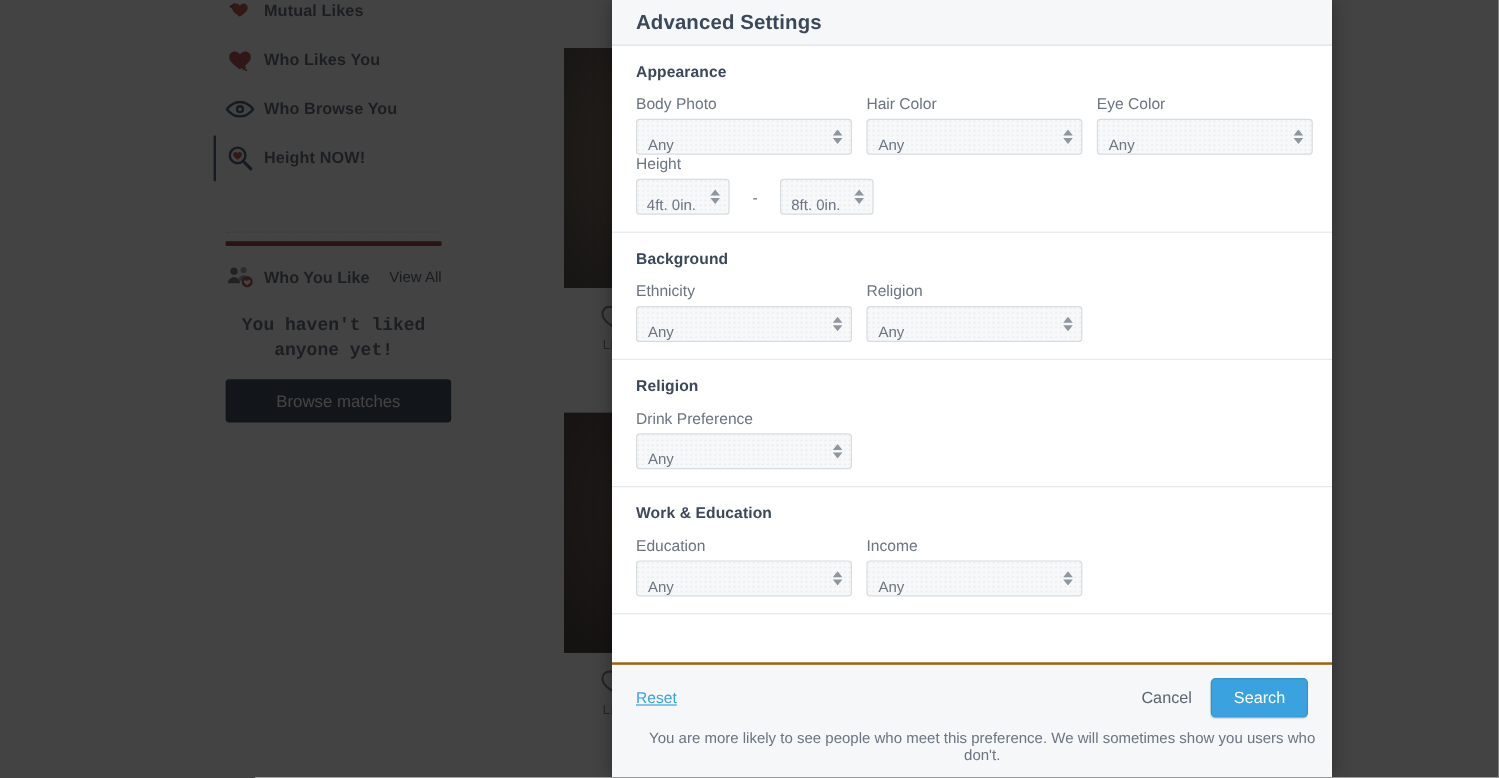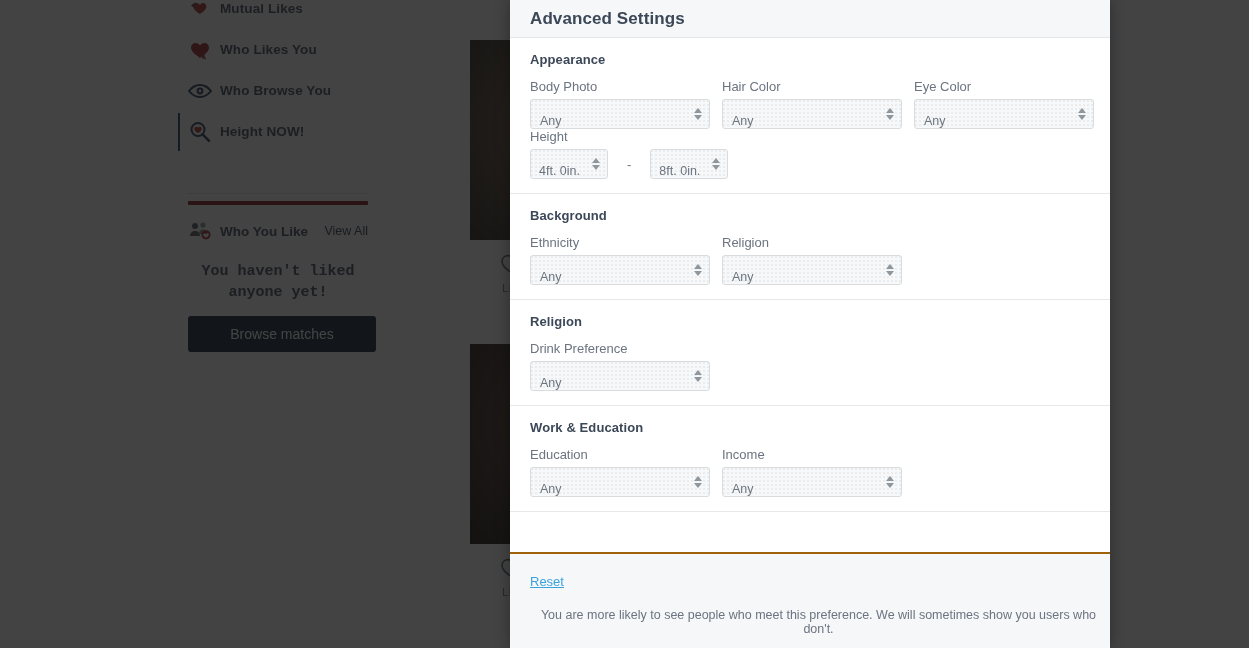--- a/index.html
+++ b/index.html
@@ -581,17 +581,21 @@
           </div>
         </div>
       </div>
     </div>
 
   </div>
 
   <div class="modal-footer">
     <div class="footer-actions">
       <span class="reset-link">Reset</span>
+      <div class="footer-right">
+        <button class="cancel-btn">Cancel</button>
+        <button class="search-btn">Search</button>
+      </div>
     </div>
     <div class="footer-note">You are more likely to see people who meet this preference. We will sometimes show you users who don't.</div>
   </div>
 
 </div>
 
 </body></html>

